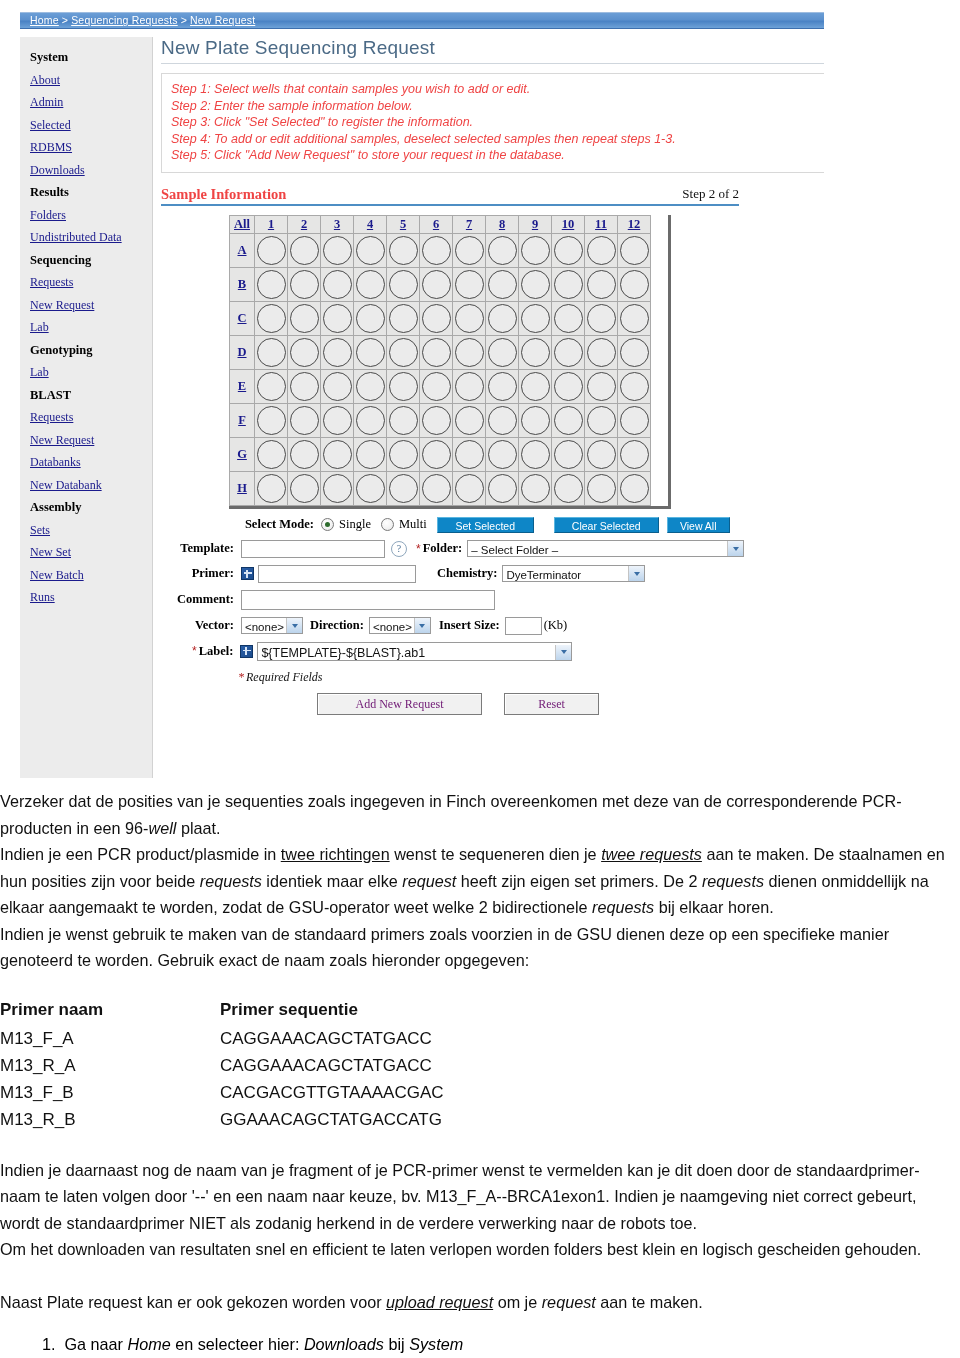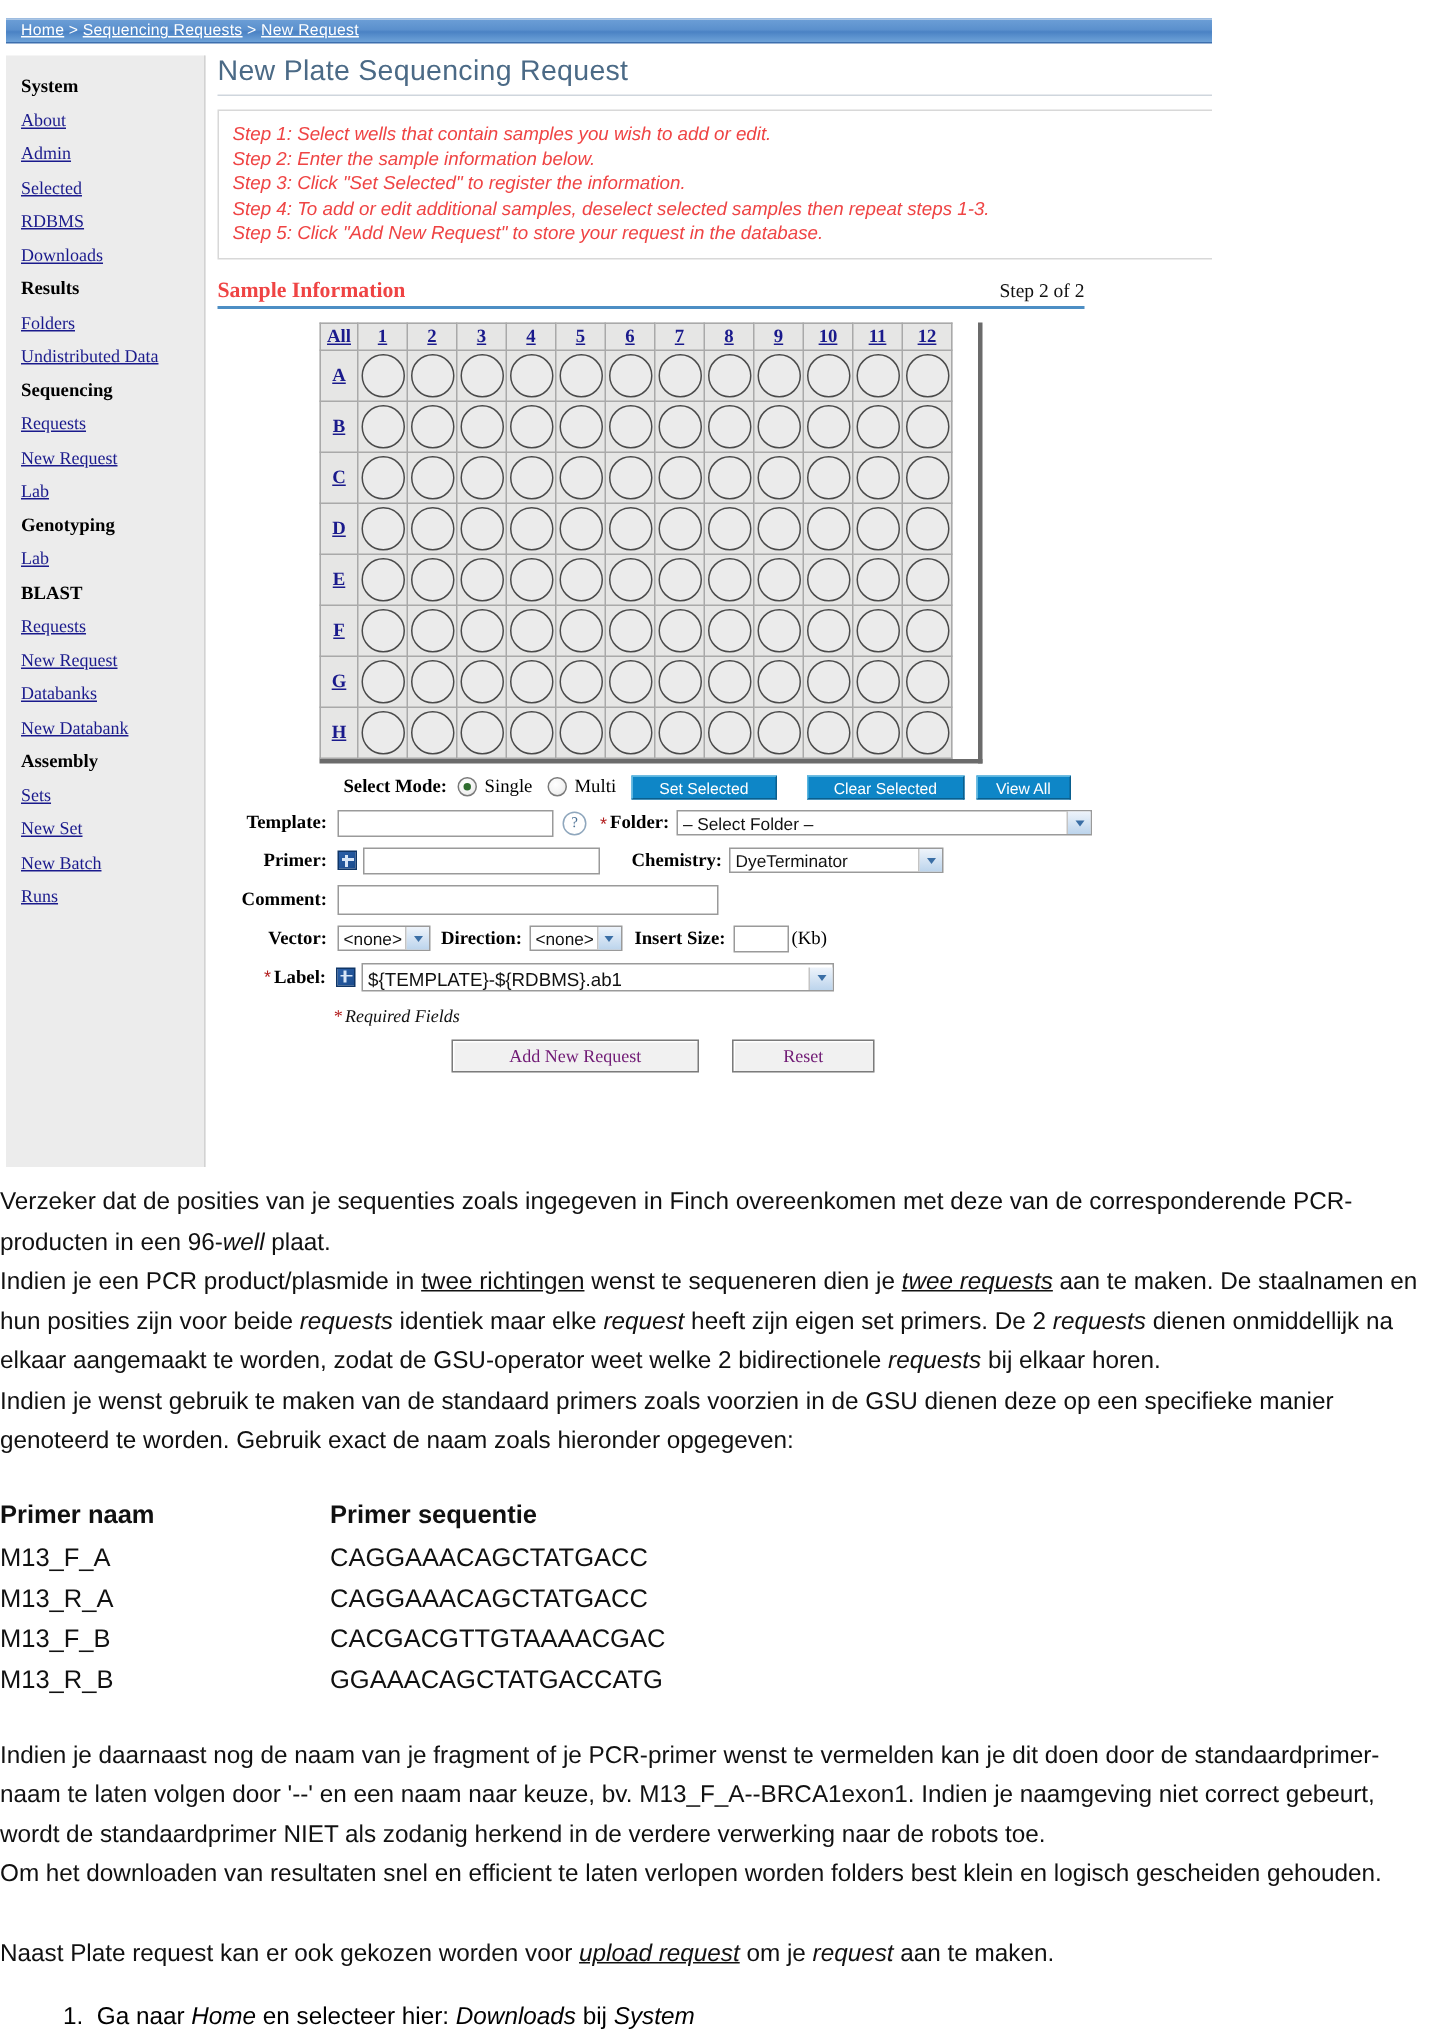--- a/index.html
+++ b/index.html
@@ -12,21 +12,21 @@
     position: relative;
     width: 960px;
     height: 1358px;
     overflow: hidden;
     background: #fff;
   }
 
   
   #screenshot {
     position: absolute;
-    left: 0; top: 0;
+    left: 16px; top: 0;
     width: 784px; height: 788px;
     background: #ffffff;
     overflow: hidden;
     padding-left: 24px;
   }
   .crumbbar {
     position: absolute;
     left: 4px; top: 12px;
     width: 946px; height: 17px;
     background: linear-gradient(to bottom, #6b9ed6 0%, #5b90cd 45%, #4a82c4 55%, #6ea2d8 100%);
@@ -815,21 +815,21 @@
           <div class="flab" style="margin-left:8px;">Insert Size:</div>
           <input class="txt" style="width: 31px; margin-left: 5px;" value="">
           <span class="flab" style="font-weight:normal;font-family:'Liberation Serif',serif;margin-left:2px;">(Kb)</span>
         </div>
 
         <div class="frow">
           <span class="req" style="margin-left:31px;">*</span>
           <div class="flab">Label:</div>
           <span class="blueicon" style="margin-left:7px;"></span>
           <div class="selbox" style="width:315px;margin-left:4px;height:19px;font-size:12.5px;">
-            <span>${TEMPLATE}-${RDBMS}.ab1</span>
+            <span>${TEMPLATE}-${BLAST}.ab1</span>
             <span class="selarrow">
                 <i></i>
               </span>
           </div>
         </div>
 
         <div class="reqfields"><span class="req">*</span><span>Required Fields</span></div>
 
         <div class="btnrow">
           <div class="btn-grey" style="width:165px;">Add New Request</div>

